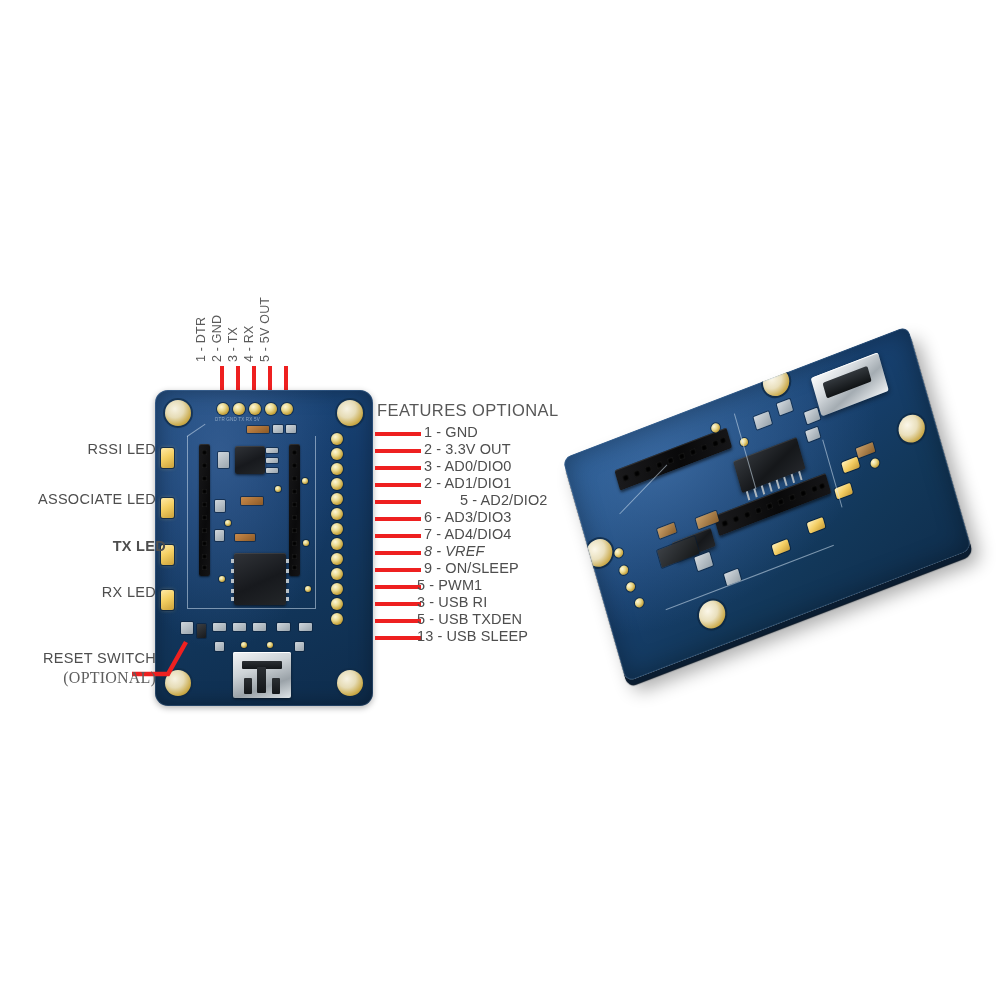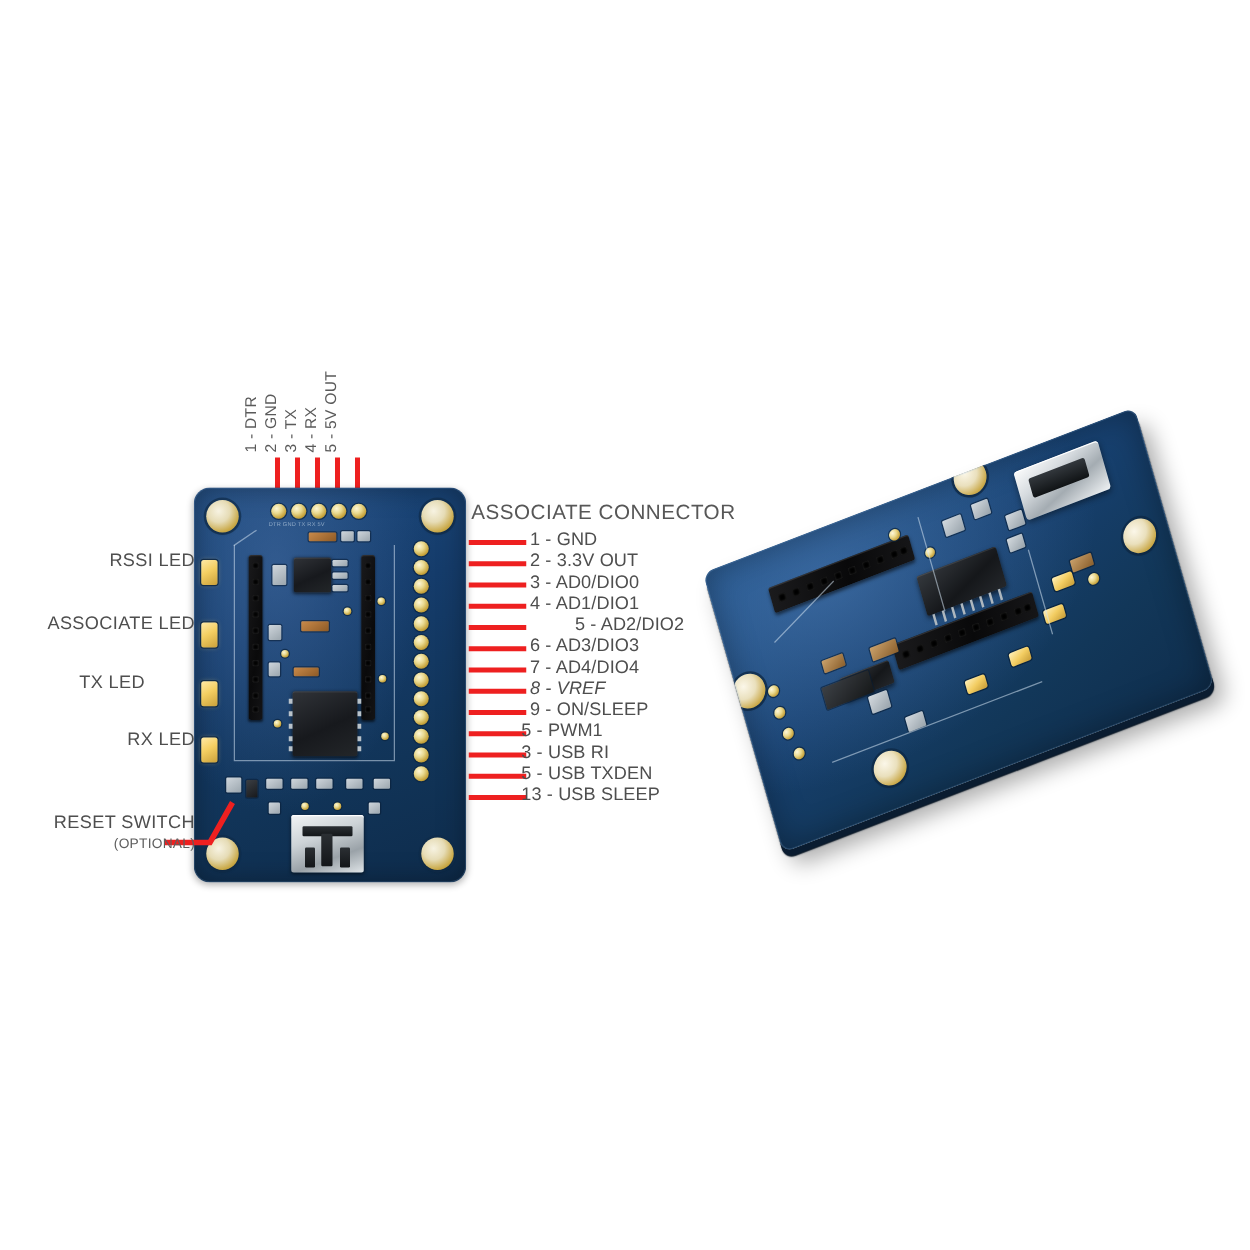--- a/index.html
+++ b/index.html
@@ -98,22 +98,22 @@
     position:absolute;left:424px;font-size:14.5px;color:#4e4e4e;white-space:nowrap;
     font-family:"Liberation Sans",sans-serif;letter-spacing:.1px;
   }
 
   
   .lbl-left{
     position:absolute;text-align:right;font-size:14.5px;color:#4e4e4e;
     white-space:nowrap;font-family:"Liberation Sans",sans-serif;letter-spacing:.3px;
   }
   .lbl-sub{
-    position:absolute;text-align:right;font-size:11px;color:#5e5e5e;
-    white-space:nowrap;font-family:Liberation Sans, sans-serif;letter-spacing:.2px;
+    position:absolute;text-align:right;font-size:16px;color:#5e5e5e;
+    white-space:nowrap;font-family:Liberation Serif, serif;letter-spacing:.2px;
   }
 
   
   .photo{position:absolute;left:560px;top:360px;width:430px;height:310px;}
   .pcb3d{
     position:absolute;left:22px;top:28px;width:370px;height:232px;
     transform:rotate(-21deg) skewX(-5deg);
     border-radius:9px;
     background:
       radial-gradient(ellipse at 25% 18%, rgba(86,132,190,.50) 0%, rgba(0,0,0,0) 58%),
@@ -288,45 +288,45 @@
       <div class="usb-in" style="left:39px;top:26px;width:8px;height:16px;"></div>
     </div>
   </div>
 
   <svg style="position:absolute;left:130px;top:630px;width:70px;height:50px;overflow:visible">
     <polyline points="2,44 38,44 56,12" fill="none" stroke="#ee2020" stroke-width="4.5" stroke-linejoin="miter"></polyline>
   </svg>
 
   <div class="lbl-left" style="right:844px;top:441px;">RSSI LED</div>
   <div class="lbl-left" style="right:844px;top:491px;text-align:right;">ASSOCIATE LED</div>
-  <div class="lbl-left" style="right:884px;top:538px;">TX LED</div>
+  <div class="lbl-left" style="right:834px;top:538px;font-weight:bold;">TX LED</div>
   <div class="lbl-left" style="right:844px;top:584px;">RX LED</div>
   <div class="lbl-left" style="right:844px;top:650px;">RESET SWITCH</div>
   <div class="lbl-sub" style="right:844px;top:669px;">(OPTIONAL)</div>
 
-  <div class="feat-title">ASSOCIATE CONNECTOR</div>
+  <div class="feat-title">FEATURES OPTIONAL</div>
 
   <div class="lead" style="left:375px;top:432px;width:46px;"></div>
   <div class="lead" style="left:375px;top:449px;width:46px;"></div>
   <div class="lead" style="left:375px;top:466px;width:46px;"></div>
   <div class="lead" style="left:375px;top:483px;width:46px;"></div>
   <div class="lead" style="left:375px;top:500px;width:46px;"></div>
   <div class="lead" style="left:375px;top:517px;width:46px;"></div>
   <div class="lead" style="left:375px;top:534px;width:46px;"></div>
   <div class="lead" style="left:375px;top:551px;width:46px;"></div>
   <div class="lead" style="left:375px;top:568px;width:46px;"></div>
   <div class="lead" style="left:375px;top:585px;width:46px;"></div>
   <div class="lead" style="left:375px;top:602px;width:46px;"></div>
   <div class="lead" style="left:375px;top:619px;width:46px;"></div>
   <div class="lead" style="left:375px;top:636px;width:46px;"></div>
 
   <div class="feat-item" style="top:424px;">1 - GND</div>
   <div class="feat-item" style="top:441px;">2 - 3.3V OUT</div>
   <div class="feat-item" style="top:458px;">3 - AD0/DIO0</div>
-  <div class="feat-item" style="top:475px;">4 - AD1/DIO1</div>
+  <div class="feat-item" style="top:475px;">2 - AD1/DIO1</div>
   <div class="feat-item" style="top:492px;margin-left:36px;">5 - AD2/DIO2</div>
   <div class="feat-item" style="top:509px;">6 - AD3/DIO3</div>
   <div class="feat-item" style="top:526px;">7 - AD4/DIO4</div>
   <div class="feat-item" style="top:543px;font-style:italic;">8 - VREF</div>
   <div class="feat-item" style="top:560px;text-align:right;">9 - ON/SLEEP</div>
   <div class="feat-item" style="left:417px;top:577px;">5 - PWM1</div>
   <div class="feat-item" style="left:417px;top:594px;">3 - USB RI</div>
   <div class="feat-item" style="left:417px;top:611px;">5 - USB TXDEN</div>
   <div class="feat-item" style="left:417px;top:628px;">13 - USB SLEEP</div>
 

